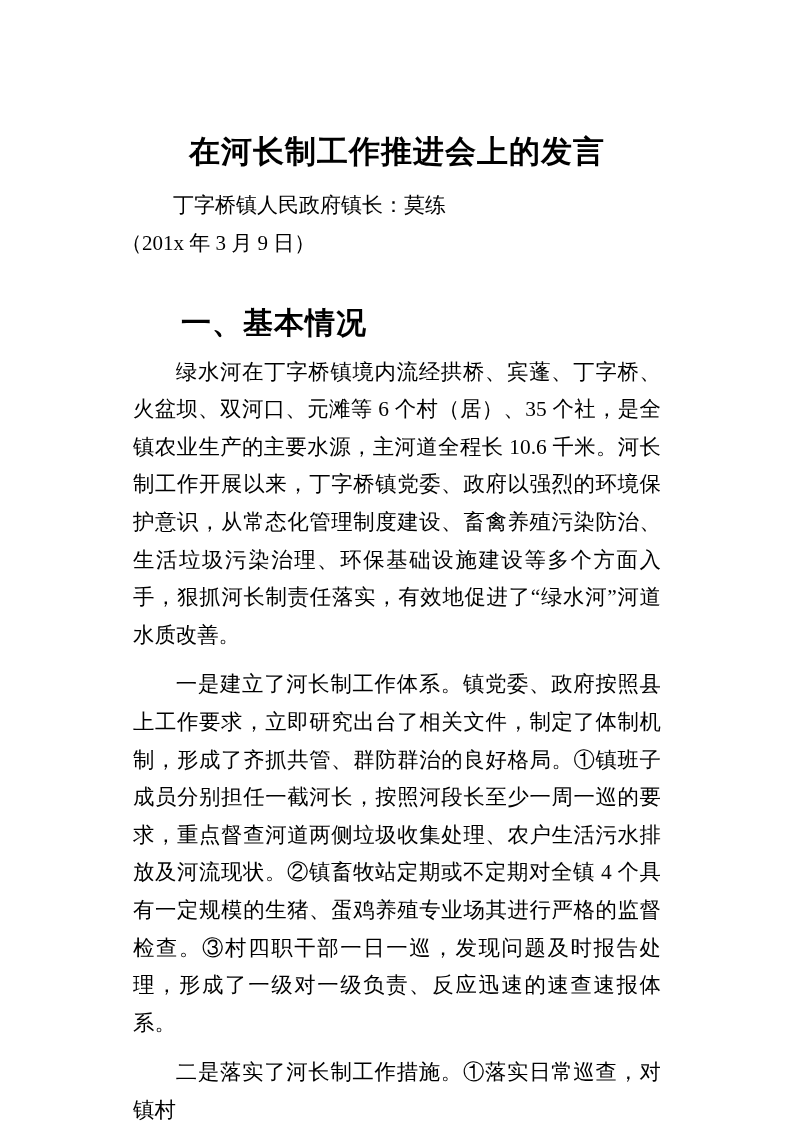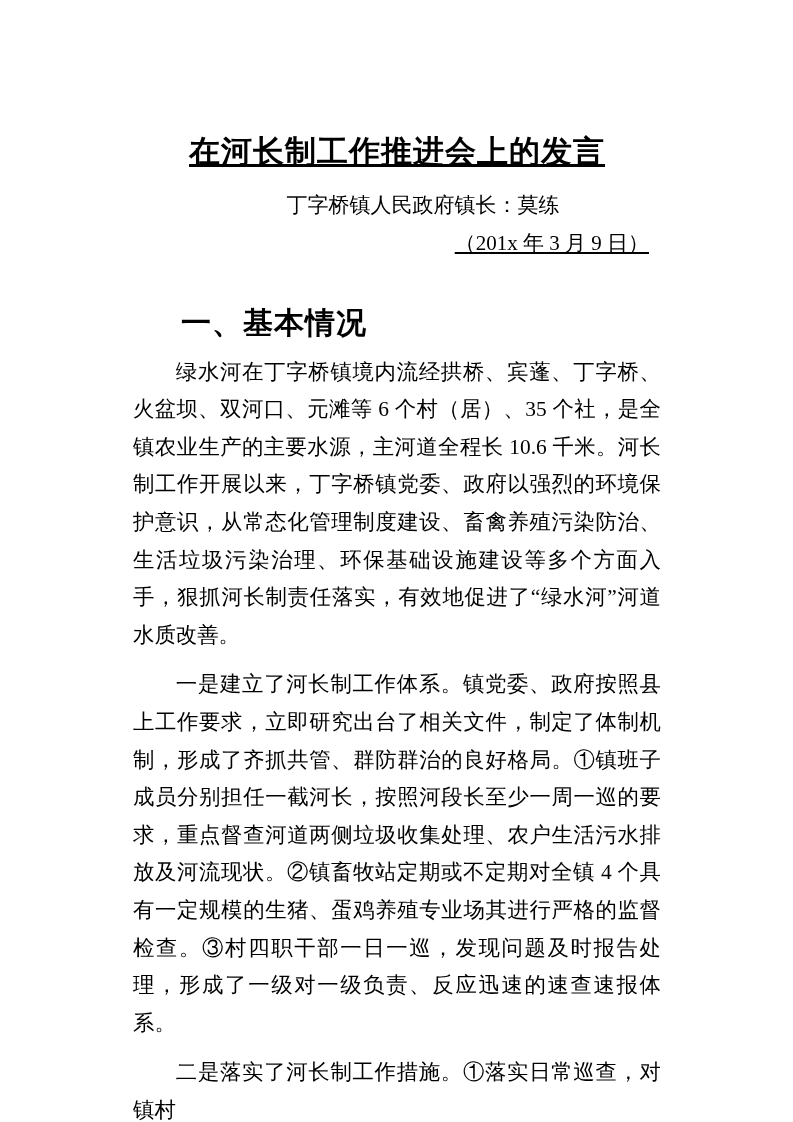--- a/index.html
+++ b/index.html
@@ -20,39 +20,37 @@
     font-family: "Liberation Serif", serif;
   }
   .doc-title {
     margin: 0;
     text-align: center;
     font-size: 31px;
     font-weight: bold;
     line-height: 36px;
     letter-spacing: 1px;
     font-family: "Liberation Serif", serif;
-    text-decoration: underline;
   }
   .doc-byline {
     margin: 21px 0 0 0;
-    text-align: center;
+    text-align: left;
     font-size: 21px;
     line-height: 28px;
     
     padding-left: 52px;
     font-family: "Liberation Serif", serif;
   }
   .doc-date {
     margin: 10px 0 0 0;
-    text-align: right;
+    text-align: left;
     font-size: 21px;
     line-height: 28px;
     padding-right: 24px;
     font-family: "Liberation Serif", serif;
-    text-decoration: underline;
   }
   .doc-body {
     margin-top: 47px;
     font-size: 21.4px;
     line-height: 37.6px;
     text-align: justify;
     text-justify: inter-character;
   }
   .section-heading {
     margin: 0;

